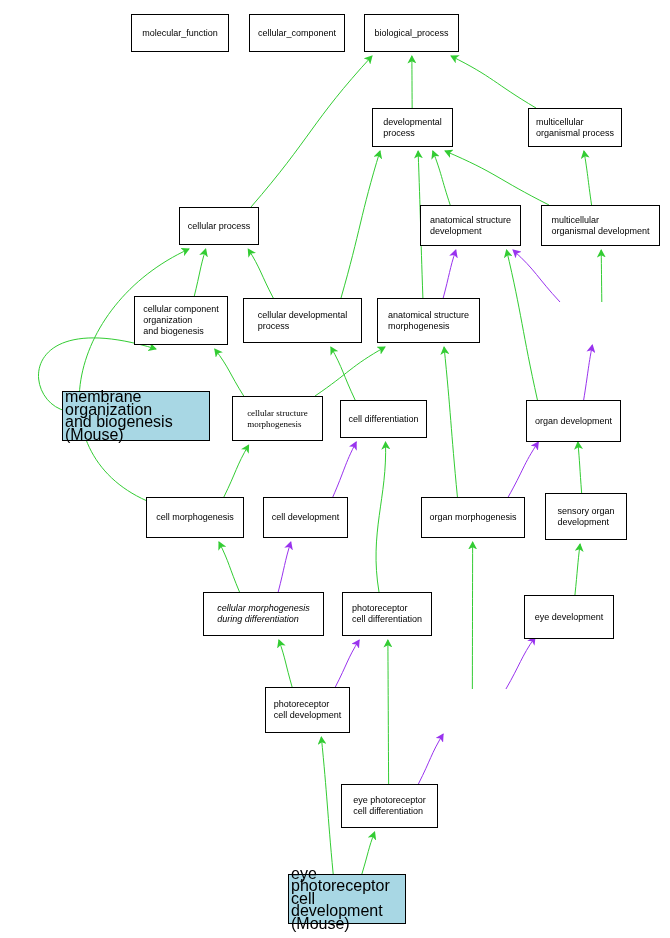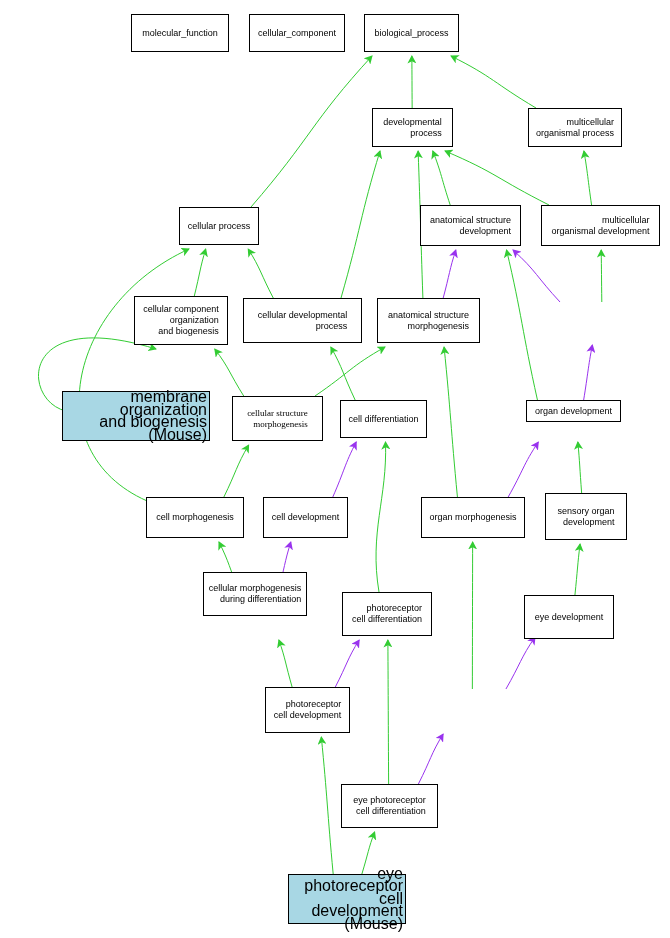--- a/index.html
+++ b/index.html
@@ -23,21 +23,21 @@
     height: 938px;
   }
   .node {
     position: absolute;
     box-sizing: border-box;
     border: 1px solid #000000;
     background: #ffffff;
     color: #000000;
     font-size: 9px;
     line-height: 11px;
-    text-align: right;
+    text-align: left;
     display: flex;
     align-items: center;
     justify-content: center;
     padding: 1px 2px;
     white-space: pre-line;
     z-index: 5;
   }
   .node.highlight {
     background: #a8d7e4;
     font-size: 16px;
@@ -115,27 +115,27 @@
     <div class="node" style="left: 243px; top: 298px; width: 119px; height: 45px;">cellular developmental
 process</div>
     <div class="node" style="left: 377px; top: 298px; width: 103px; height: 45px;">anatomical structure
 morphogenesis</div>
     <div class="node highlight" style="left: 62px; top: 391px; width: 148px; height: 50px;">membrane organization
 and biogenesis
 (Mouse)</div>
     <div class="node" style="left: 232px; top: 396px; width: 91px; height: 45px; font-family: Liberation Serif, serif;">cellular structure
 morphogenesis</div>
     <div class="node" style="left: 340px; top: 400px; width: 87px; height: 38px;">cell differentiation</div>
-    <div class="node" style="left: 526px; top: 400px; width: 95px; height: 22px;">organ development</div>
+    <div class="node" style="left: 526px; top: 400px; width: 95px; height: 42px;">organ development</div>
     <div class="node" style="left: 146px; top: 497px; width: 98px; height: 41px;">cell morphogenesis</div>
     <div class="node" style="left: 263px; top: 497px; width: 85px; height: 41px;">cell development</div>
     <div class="node" style="left: 421px; top: 497px; width: 104px; height: 41px;">organ morphogenesis</div>
     <div class="node" style="left: 545px; top: 493px; width: 82px; height: 47px;">sensory organ
 development</div>
-    <div class="node" style="left: 203px; top: 572px; width: 104px; height: 44px;">cellular morphogenesis
+    <div class="node" style="left: 203px; top: 592px; width: 121px; height: 44px; font-style: italic;">cellular morphogenesis
 during differentiation</div>
     <div class="node" style="left: 342px; top: 592px; width: 90px; height: 44px;">photoreceptor
 cell differentiation</div>
     <div class="node" style="left: 524px; top: 595px; width: 90px; height: 44px;">eye development</div>
     <div class="node" style="left: 265px; top: 687px; width: 85px; height: 46px;">photoreceptor
 cell development</div>
     <div class="node" style="left: 341px; top: 784px; width: 97px; height: 44px;">eye photoreceptor
 cell differentiation</div>
     <div class="node highlight" style="left: 288px; top: 874px; width: 118px; height: 50px;">eye photoreceptor
 cell development

